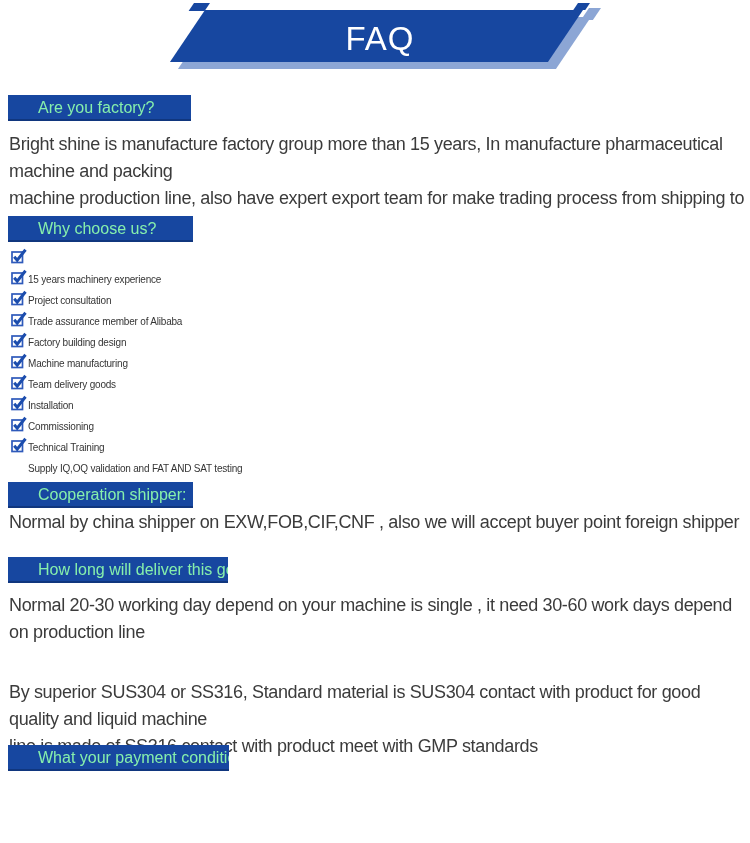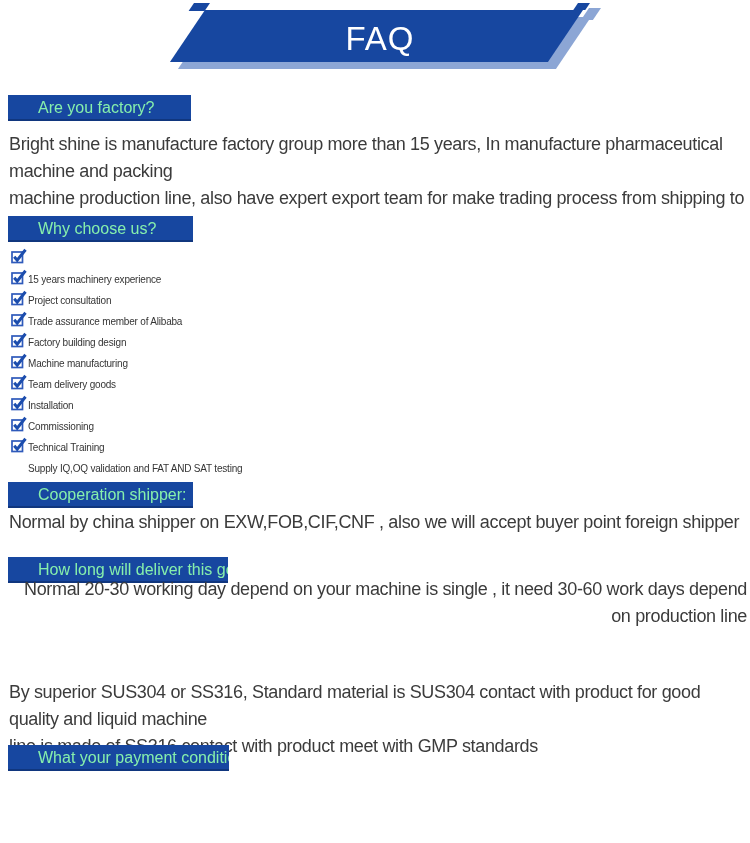--- a/index.html
+++ b/index.html
@@ -86,21 +86,21 @@
     position: absolute; left: 9px;
     width: 738px;
     font-size: 18px;
     line-height: 27px;
     color: var(--body-text);
     letter-spacing: -0.35px;
     white-space: pre-line;
   }
   .p-a { top: 131px; }
   .p-b { top: 509px; }
-  .p-c { top: 576px; text-align: right; }
+  .p-c { top: 592px; }
   .p-d { top: 679px; }
   .p-e { top: 782px; }
 
   
   .checklist {
     position: absolute; left: 10px; top: 245px;
   }
   .check-row {
     height: 21px;
     display: flex;

